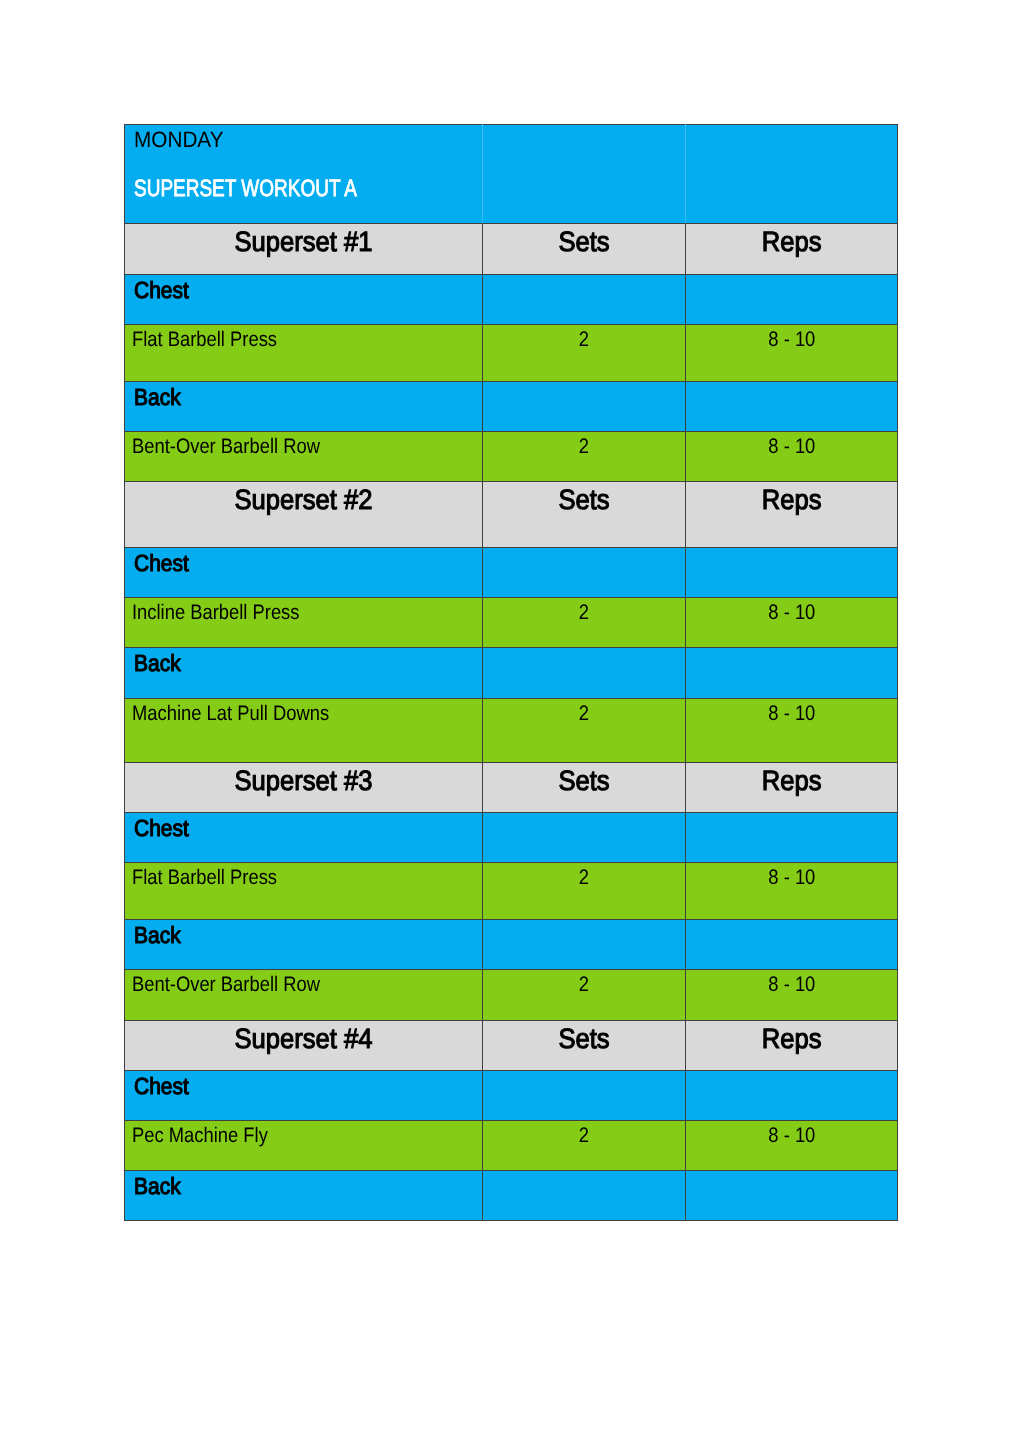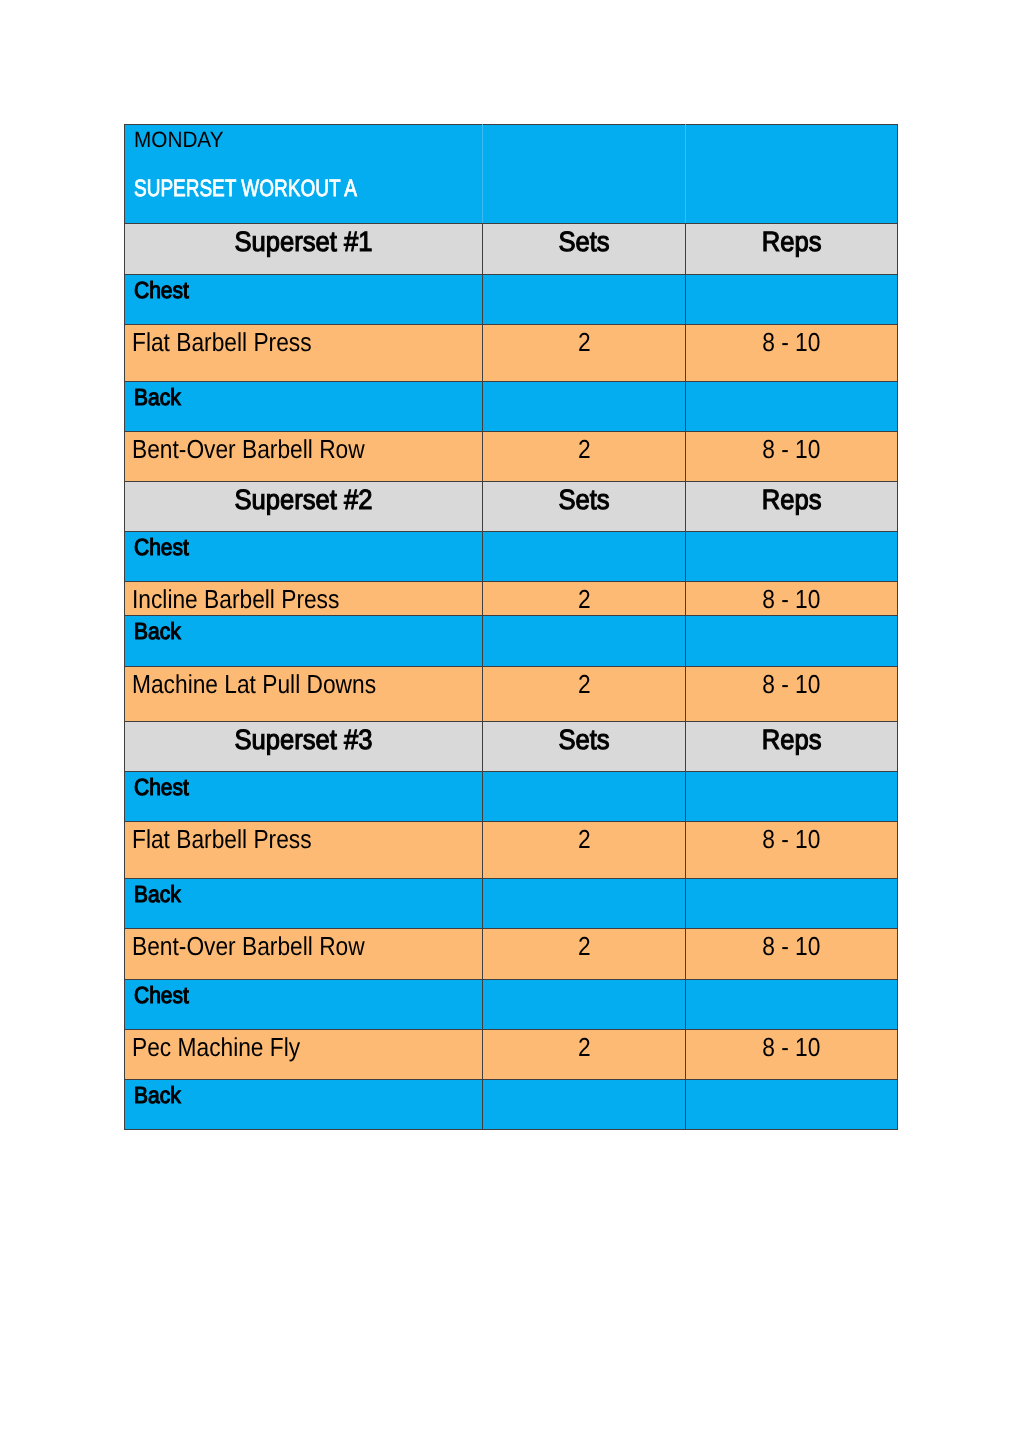--- a/index.html
+++ b/index.html
@@ -93,22 +93,22 @@
     padding-top: 3.9px !important;
     font-size: 23.3px;
     font-weight: normal;
     -webkit-text-stroke: 1.1px #000000;
     color: #000000;
     line-height: 1;
   }
 
   
   tr.exercise-row td {
-    background: #fdba74;
-    font-size: 26px;
+    background: #84cc16;
+    font-size: 21px;
     color: #000000;
     line-height: 1;
     padding-top: 4.1px !important;
   }
   tr.exercise-row td.ex-name {
     text-align: left;
     padding-left: 7.2px !important;
   }
   tr.exercise-row td.ex-sets,
   tr.exercise-row td.ex-reps {
@@ -175,41 +175,41 @@
         <tr class="muscle-row" style="height: 50px;">
           <td class="muscle-name"><span class="t">Back</span></td>
           <td></td>
           <td></td>
         </tr>
         <tr class="exercise-row" style="height: 50px;">
           <td class="ex-name"><span class="t">Bent-Over Barbell Row</span></td>
           <td class="ex-sets"><span class="t">2</span></td>
           <td class="ex-reps"><span class="t">8 - 10</span></td>
         </tr>
-        <tr class="superset-row" style="height: 50px;">
+        <tr class="superset-row" style="height: 66px;">
           <td class="ss-label"><span class="t">Superset #2</span></td>
           <td class="ss-sets"><span class="t">Sets</span></td>
           <td class="ss-reps"><span class="t">Reps</span></td>
         </tr>
         <tr class="muscle-row" style="height: 50px;">
           <td class="muscle-name"><span class="t">Chest</span></td>
           <td></td>
           <td></td>
         </tr>
-        <tr class="exercise-row" style="height: 34px;">
+        <tr class="exercise-row" style="height: 50px;">
           <td class="ex-name"><span class="t">Incline Barbell Press</span></td>
           <td class="ex-sets"><span class="t">2</span></td>
           <td class="ex-reps"><span class="t">8 - 10</span></td>
         </tr>
         <tr class="muscle-row" style="height: 51px;">
           <td class="muscle-name"><span class="t">Back</span></td>
           <td></td>
           <td></td>
         </tr>
-        <tr class="exercise-row" style="height: 55px;">
+        <tr class="exercise-row" style="height: 64px;">
           <td class="ex-name"><span class="t">Machine Lat Pull Downs</span></td>
           <td class="ex-sets"><span class="t">2</span></td>
           <td class="ex-reps"><span class="t">8 - 10</span></td>
         </tr>
         <tr class="superset-row" style="height: 50px; margin-top: 39px;">
           <td class="ss-label"><span class="t">Superset #3</span></td>
           <td class="ss-sets"><span class="t">Sets</span></td>
           <td class="ss-reps"><span class="t">Reps</span></td>
         </tr>
         <tr class="muscle-row" style="height: 50px;">
@@ -224,20 +224,25 @@
         </tr>
         <tr class="muscle-row" style="height: 50px;">
           <td class="muscle-name"><span class="t">Back</span></td>
           <td></td>
           <td></td>
         </tr>
         <tr class="exercise-row" style="height: 51px;">
           <td class="ex-name"><span class="t">Bent-Over Barbell Row</span></td>
           <td class="ex-sets"><span class="t">2</span></td>
           <td class="ex-reps"><span class="t">8 - 10</span></td>
+        </tr>
+        <tr class="superset-row" style="height: 50px;">
+          <td class="ss-label"><span class="t">Superset #4</span></td>
+          <td class="ss-sets"><span class="t">Sets</span></td>
+          <td class="ss-reps"><span class="t">Reps</span></td>
         </tr>
         <tr class="muscle-row" style="height: 50px;">
           <td class="muscle-name"><span class="t">Chest</span></td>
           <td></td>
           <td></td>
         </tr>
         <tr class="exercise-row" style="height: 50px;">
           <td class="ex-name"><span class="t">Pec Machine Fly</span></td>
           <td class="ex-sets"><span class="t">2</span></td>
           <td class="ex-reps"><span class="t">8 - 10</span></td>

